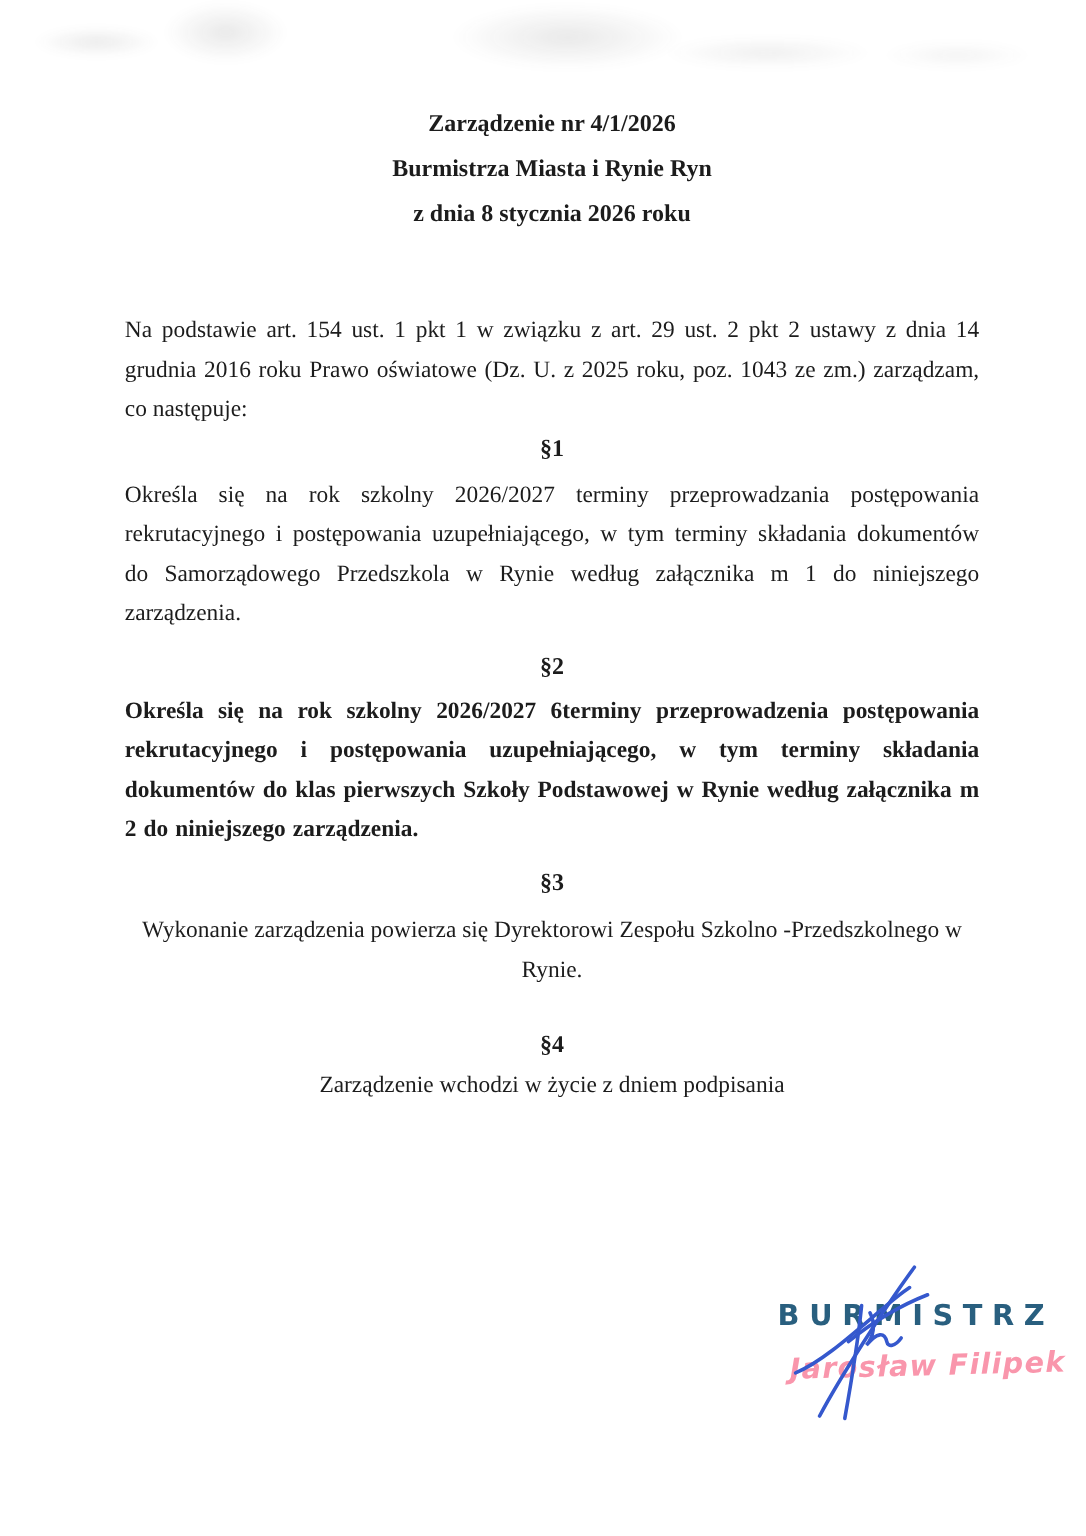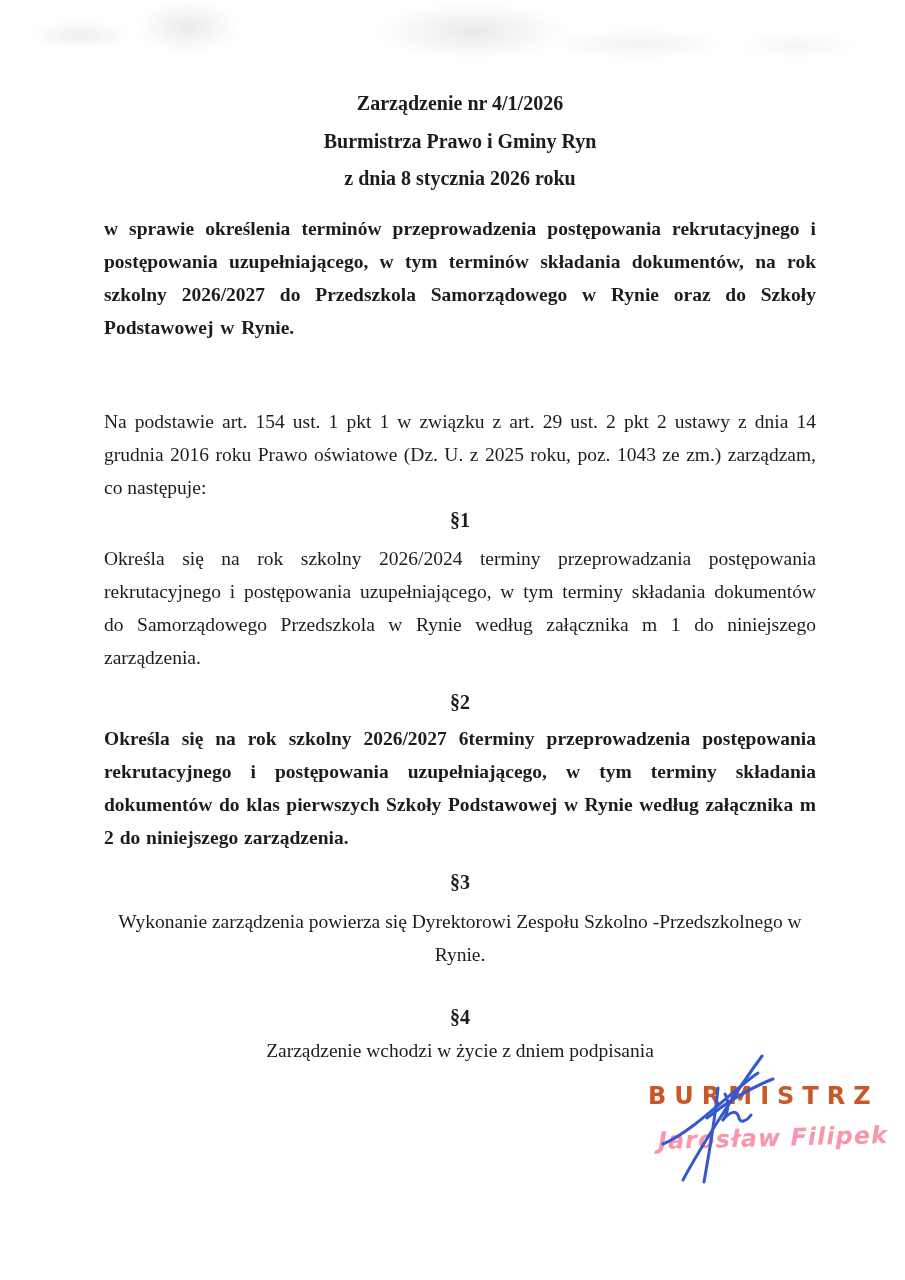--- a/index.html
+++ b/index.html
@@ -84,43 +84,42 @@
   <div class="artifact a1"></div>
   <div class="artifact a2"></div>
   <div class="artifact a3"></div>
   <div class="artifact a4"></div>
   <div class="artifact a5"></div>
 
   <div class="content">
 
     <div class="title-block">
       <div>Zarządzenie nr 4/1/2026</div>
-      <div>Burmistrza Prawo i Gminy Ryn</div>
+      <div>Burmistrza Miasta i Rynie Ryn</div>
       <div>z dnia 8 stycznia 2026 roku</div>
     </div>
 
-    <p class="subject">w sprawie określenia terminów przeprowadzenia postępowania rekrutacyjnego i postępowania uzupełniającego, w tym terminów składania dokumentów, na rok szkolny 2026/2027 do Przedszkola Samorządowego w Rynie oraz do Szkoły Podstawowej w Rynie.</p>
 
     <p class="legal">Na podstawie art. 154 ust. 1 pkt 1 w związku z art. 29 ust. 2 pkt 2 ustawy z dnia 14 grudnia 2016 roku Prawo oświatowe (Dz. U. z 2025 roku, poz. 1043 ze zm.) zarządzam, co następuje:</p>
 
     <div class="sec-heading mt0">§1</div>
-    <p class="sec-body mt5">Określa się na rok szkolny 2026/2024 terminy przeprowadzania postępowania rekrutacyjnego i postępowania uzupełniającego, w tym terminy składania dokumentów do Samorządowego Przedszkola w Rynie według załącznika m 1 do niniejszego zarządzenia.</p>
+    <p class="sec-body mt5">Określa się na rok szkolny 2026/2027 terminy przeprowadzania postępowania rekrutacyjnego i postępowania uzupełniającego, w tym terminy składania dokumentów do Samorządowego Przedszkola w Rynie według załącznika m 1 do niniejszego zarządzenia.</p>
 
     <div class="sec-heading mt12">§2</div>
     <p class="sec-body mt3">Określa się na rok szkolny 2026/2027 6terminy przeprowadzenia postępowania rekrutacyjnego i postępowania uzupełniającego, w tym terminy składania dokumentów do klas pierwszych Szkoły Podstawowej w Rynie według załącznika m 2 do niniejszego zarządzenia.</p>
 
     <div class="sec-heading mt12">§3</div>
     <p class="sec-body single mt6">Wykonanie zarządzenia powierza się Dyrektorowi Zespołu Szkolno -Przedszkolnego w Rynie.</p>
 
     <div class="sec-heading mt30">§4</div>
     <p class="sec-body single mt0">Zarządzenie wchodzi w życie z dniem podpisania</p>
 
   </div>
 
-  <div class="stamp-title" style="color: #c2410c;">BURMISTRZ</div>
+  <div class="stamp-title" style="color: #0c4a6e;">BURMISTRZ</div>
   <div class="stamp-name" style="color: rgb(249, 132, 158);">Jarosław Filipek</div>
 
   <svg class="signature-svg" width="135" height="140" viewBox="0 0 135 140">
     <g fill="none" stroke="#3558cd" stroke-width="3" stroke-linecap="round">
       <path d="M 28 134 C 45 102, 82 44, 107 10"></path>
       <path d="M 8 98 C 38 86, 80 42, 103 27"></path>
       <path d="M 52 72 C 72 56, 95 42, 118 33"></path>
       <path d="M 70 48 c 5 9 3 20 -3 27 c 9 -11 15 -11 17 -3 c 1 5 7 4 12 -3"></path>
       <path d="M 63 42 C 60 72, 54 108, 49 136"></path>
     </g>

